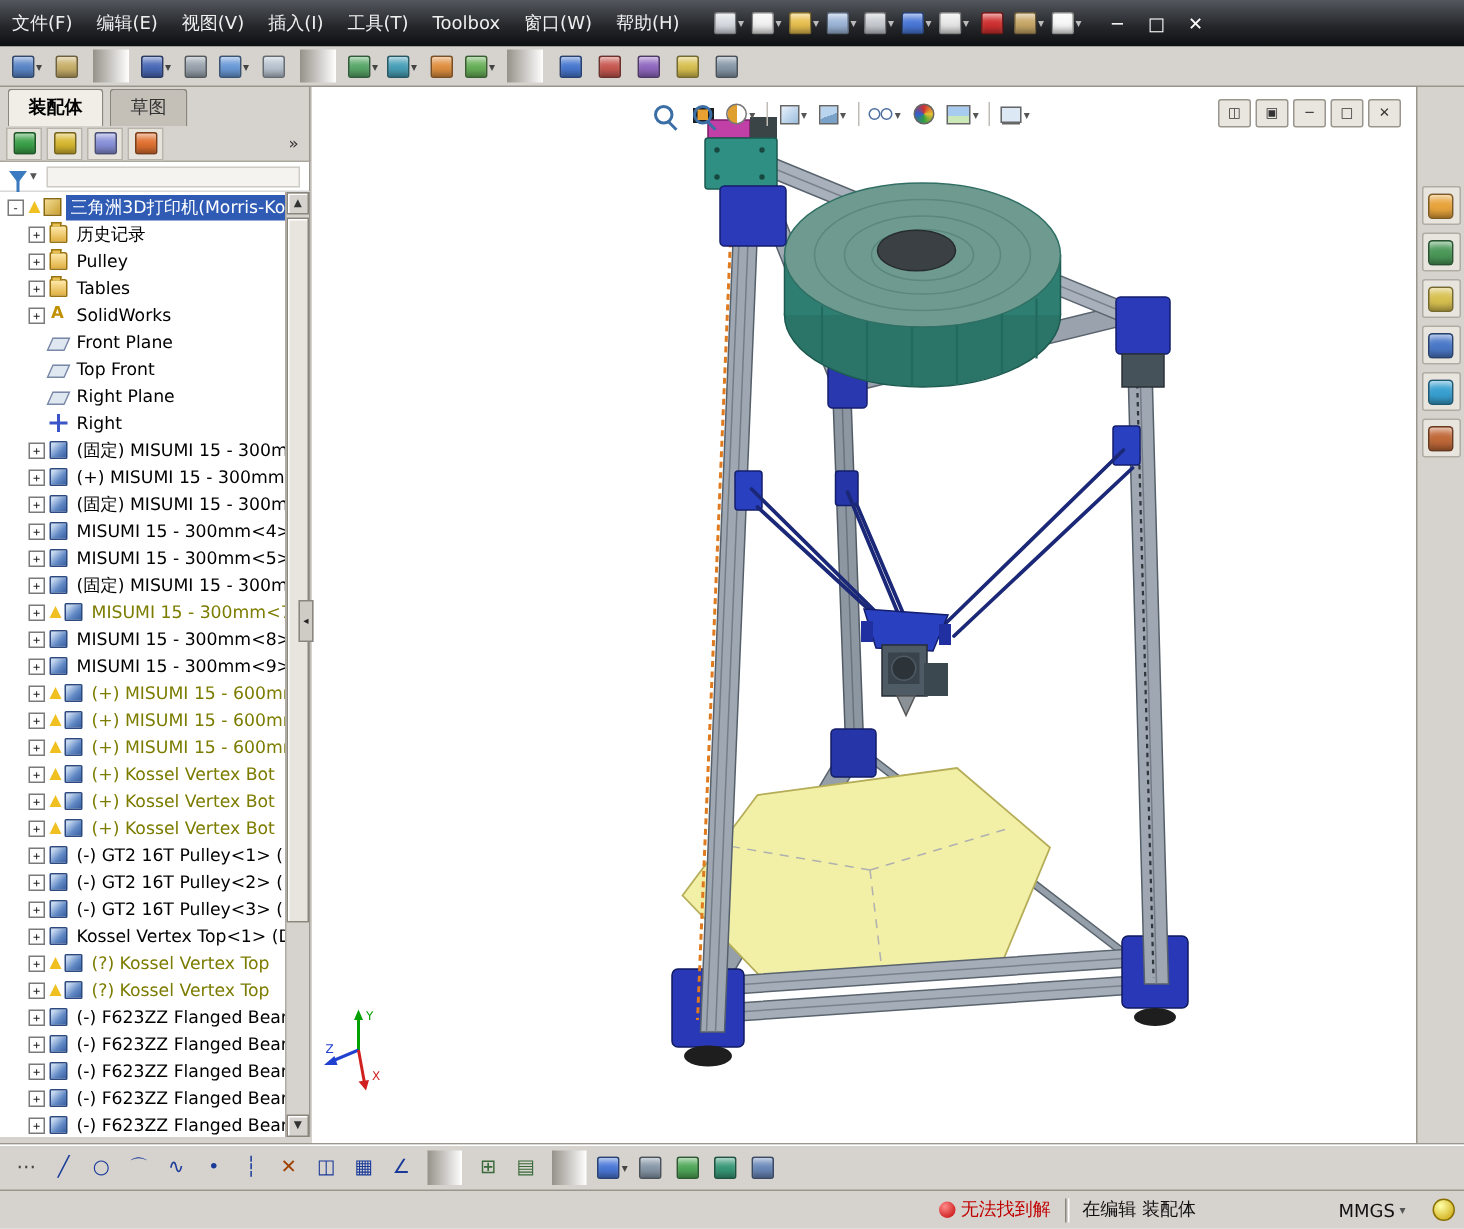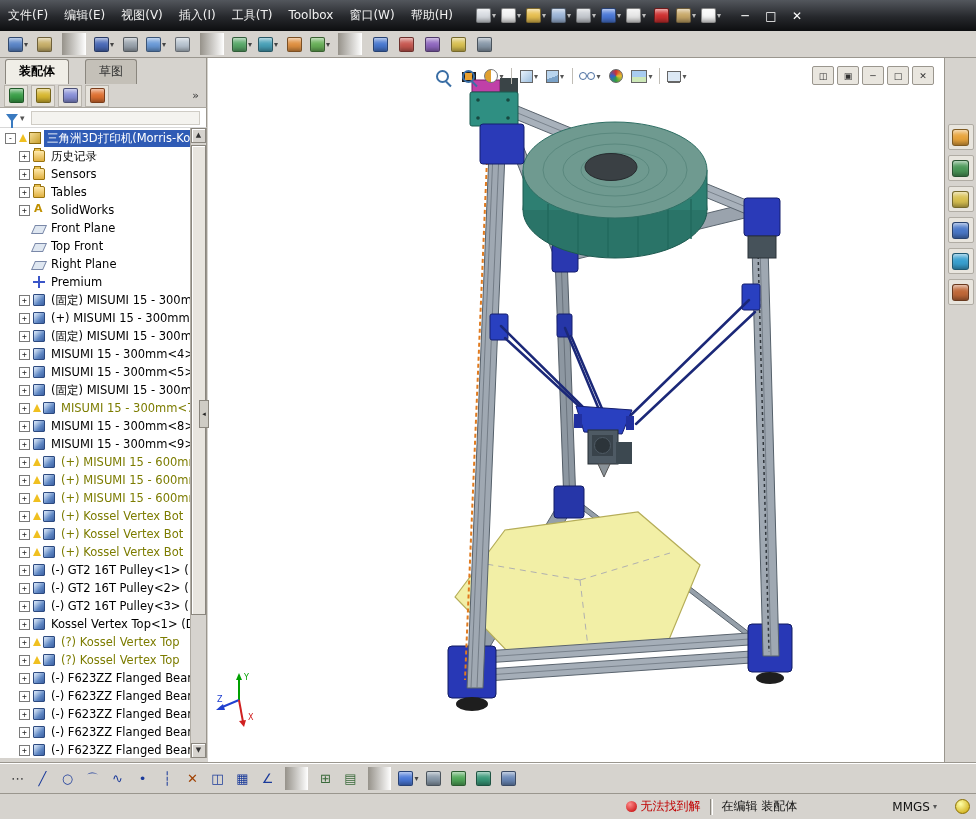--- a/index.html
+++ b/index.html
@@ -28,21 +28,21 @@
 
   
   #toolbar2{position:absolute;left:0;top:31px;width:976px;height:27px;background:#d6d3ce;
     border-bottom:1px solid #9a968e;display:flex;align-items:center;padding-left:6px;box-sizing:border-box;gap:2px}
   #toolbar2 .icon-cell{width:24px;height:22px}
 
   
   #tabsrow{position:absolute;left:0;top:58px;width:207px;height:26px;background:#d6d3ce;
     border-right:1px solid #9a968e;display:flex;align-items:flex-end;padding-left:5px;box-sizing:border-box}
   .tab{padding:3px 13px 4px;font-size:12px;border:1px solid #8a867e;border-bottom:none;
-    background:#c4c0b8;margin-right:16px;border-radius:3px 3px 0 0;color:#333}
+    background:#c4c0b8;margin-right:4px;border-radius:3px 3px 0 0;color:#333}
   .tab.active{background:#f0eee7;font-weight:bold;color:#000}
 
   
   #panelicons{position:absolute;left:0;top:84px;width:207px;height:24px;background:#d6d3ce;
     border-right:1px solid #9a968e;border-bottom:1px solid #aaa69e;display:flex;align-items:center;
     padding:0 4px;box-sizing:border-box;gap:3px}
   #panelicons .icon-cell{width:22px;height:20px;border:1px solid #b8b4ac;background:#e6e3dc}
   #panel-overflow{margin-left:auto;font-size:11px;color:#333;padding-right:3px}
 
   
@@ -305,21 +305,21 @@
         <span class="texp">+</span>
 
         <span class="tico"></span>
         <span class="tlabel">历史记录</span>
       </div>
 
       <div class="trow folder">
         <span class="texp">+</span>
 
         <span class="tico"></span>
-        <span class="tlabel">Sensors</span>
+        <span class="tlabel">Pulley</span>
       </div>
 
       <div class="trow folder">
         <span class="texp">+</span>
 
         <span class="tico"></span>
         <span class="tlabel">Tables</span>
       </div>
 
       <div class="trow ann">
@@ -347,21 +347,21 @@
         <span class="texp"></span>
 
         <span class="tico"></span>
         <span class="tlabel">Right Plane</span>
       </div>
 
       <div class="trow origin">
         <span class="texp"></span>
 
         <span class="tico"></span>
-        <span class="tlabel">Premium</span>
+        <span class="tlabel">Right</span>
       </div>
 
       <div class="trow part">
         <span class="texp">+</span>
 
         <span class="tico"></span>
         <span class="tlabel">(固定) MISUMI 15 - 300mm</span>
       </div>
 
       <div class="trow part">

